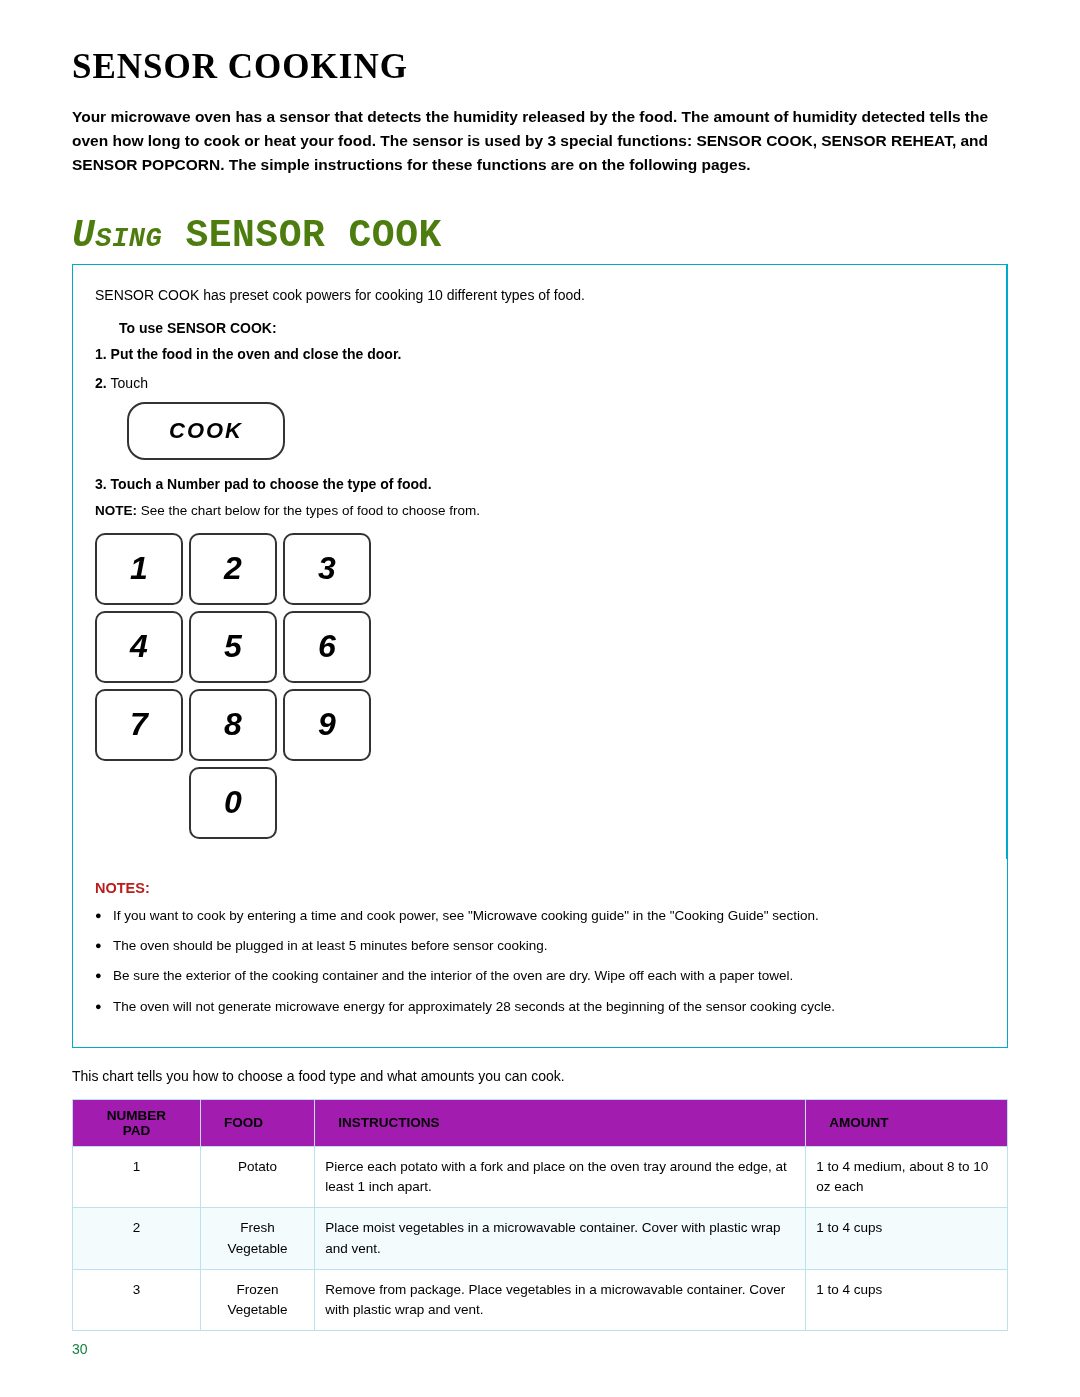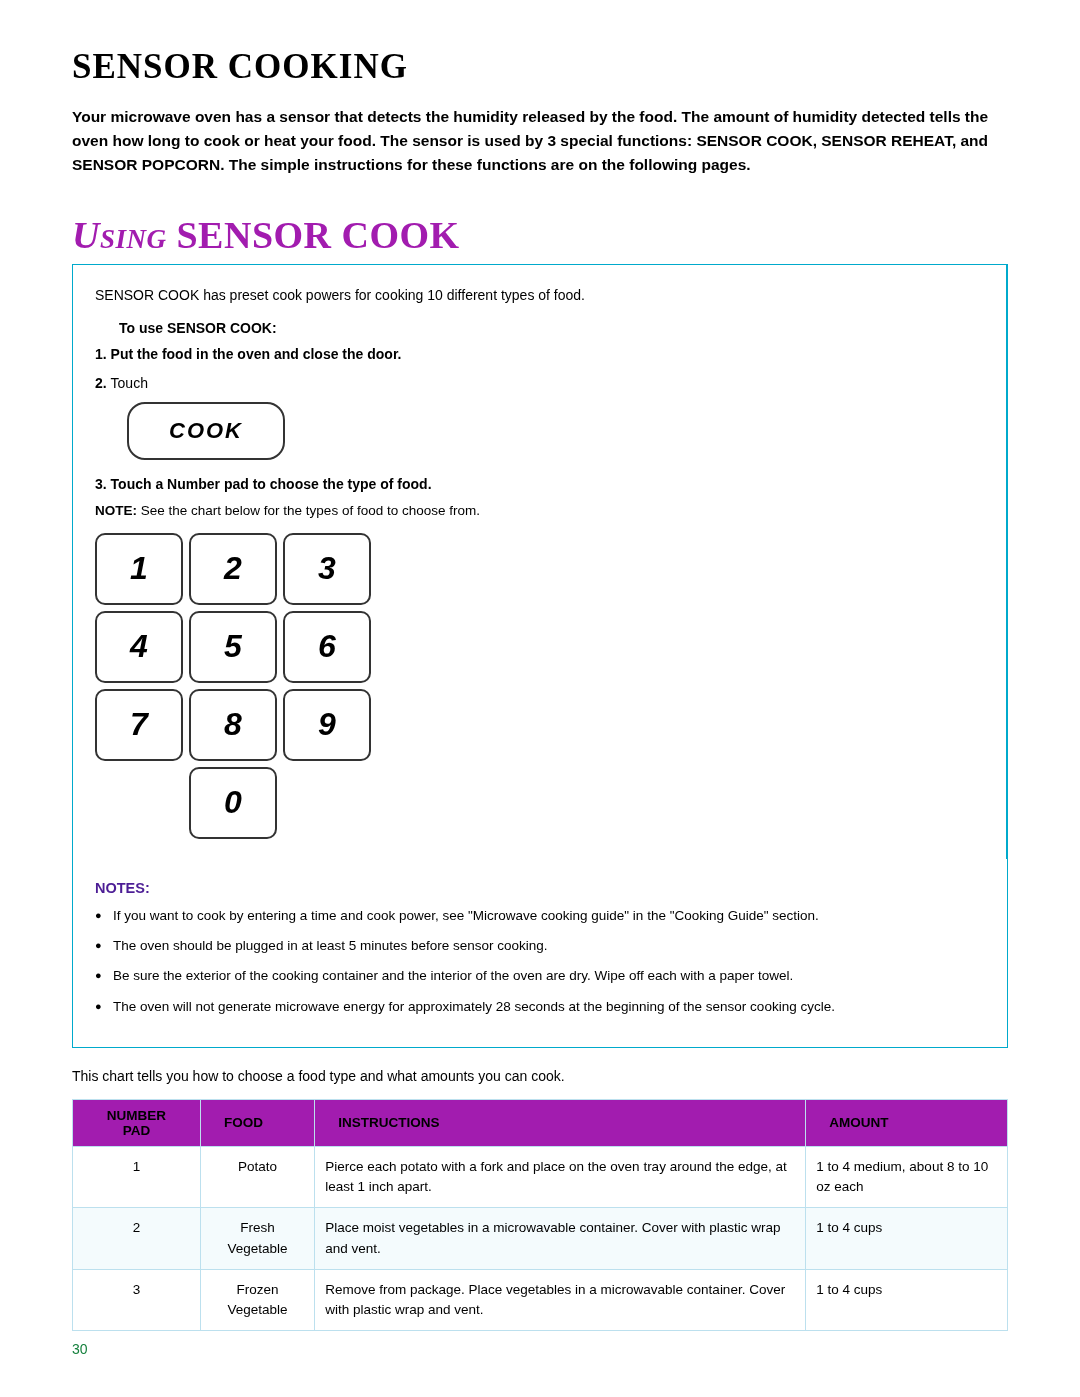--- a/index.html
+++ b/index.html
@@ -32,22 +32,22 @@
       line-height: 1.55;
       font-weight: bold;
       margin-bottom: 38px;
       max-width: 940px;
     }
 
     
     .section-title {
       font-size: 38px;
       font-weight: 900;
-      font-family: Liberation Serif, serif;
-      color: #a21caf;
+      font-family: Liberation Mono, monospace;
+      color: #4d7c0f;
       margin-bottom: 0px;
       line-height: 1.1;
       letter-spacing: 0.5px;
     }
     .section-title .using-word {
       font-variant: small-caps;
       font-style: italic;
     }
     .section-title .sensor-cook-word {
       text-transform: uppercase;
@@ -158,21 +158,21 @@
       cursor: pointer;
     }
     .numpad-key.zero {
       grid-column: 2;
     }
 
     
     .notes-title {
       font-size: 14.5px;
       font-weight: bold;
-      color: #4c1d95;
+      color: #b91c1c;
       margin-bottom: 10px;
     }
 
     .notes-list {
       list-style: none;
       padding: 0;
       margin: 0;
     }
     .notes-list li {
       font-size: 13.5px;

